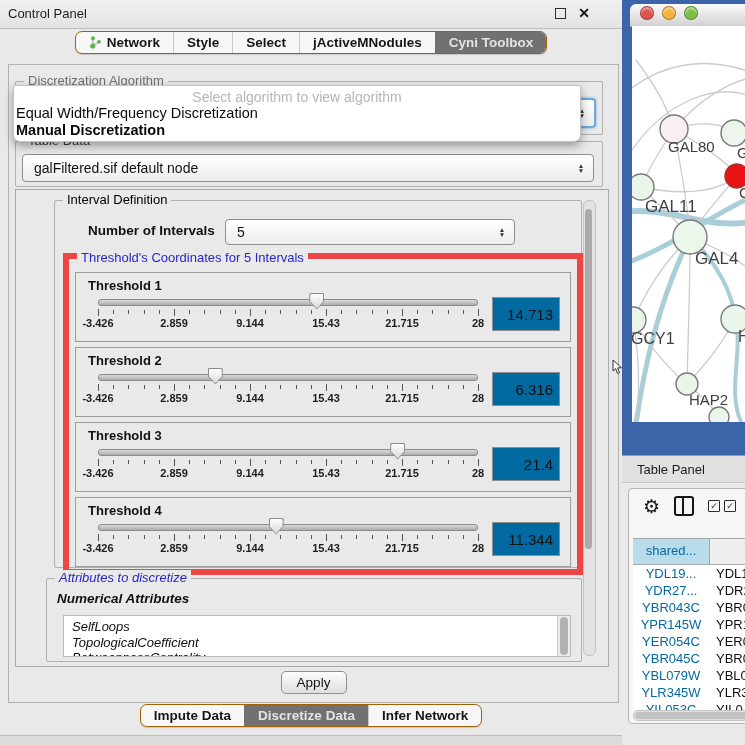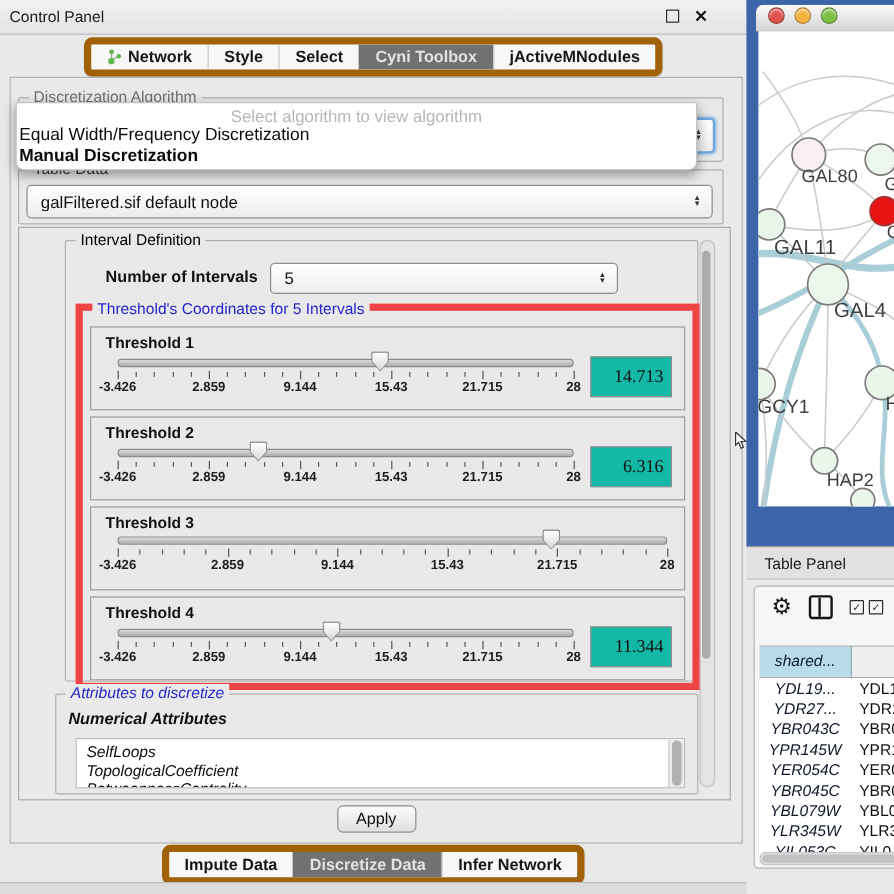--- a/index.html
+++ b/index.html
@@ -10,21 +10,21 @@
   .cp-title{position:absolute;left:0;top:0;width:100%;height:28px;
     background:linear-gradient(#f1f1f1,#e3e3e3);border-bottom:1px solid #bdbdbd;
     font-size:13px;color:#1c1c1c;line-height:27px;}
   .cp-title .txt{padding-left:8px;}
   .winbtns{position:absolute;right:32px;top:7px;display:flex;gap:12px;align-items:center;}
   .float-ic{width:9px;height:9px;border:1.5px solid #2e2e2e;display:inline-block;}
   .close-ic{font-size:14px;font-weight:bold;color:#111;line-height:12px;}
   .tabbar{position:absolute;left:0;width:622px;display:flex;justify-content:center;}
   #top-tabs{top:31px;}
   #bottom-tabs-row{top:704px;}
-  .tabgroup{display:flex;border:6px solid #a16207;border-radius:7px;overflow:hidden;
+  .tabgroup{display:flex;border:1px solid #a16207;border-radius:7px;overflow:hidden;
     background:#f7f7f7;box-shadow:0 1px 1px rgba(0,0,0,.15);}
   .tab{display:flex;align-items:center;gap:5px;padding:3px 13px;font-size:13.5px;
     font-weight:bold;color:#161616;border-left:1px solid #c9c9c9;white-space:nowrap;}
   .tab:first-child{border-left:none;}
   .tab.active{background:#717171;color:#e3e3e3;border-left-color:#717171;}
   .cp-content{position:absolute;left:8px;top:64px;width:609px;height:637px;
     border:1px solid #b2b2b2;background:#e9e9e9;}
   .group{position:absolute;border:1px solid #b0b0b0;border-radius:2px;}
   .gtitle{position:absolute;top:-9px;left:8px;background:#e9e9e9;padding:0 4px;
     font-size:13px;color:#3c3c3c;white-space:nowrap;}
@@ -68,21 +68,21 @@
     background:#8d8d8d;clip-path:polygon(8% 0,92% 0,100% 10%,100% 52%,50% 100%,0 52%,0 10%);}
   .thumb::after{content:"";position:absolute;inset:1px;background:linear-gradient(#fefefe,#d8d8d8);
     clip-path:polygon(8% 0,92% 0,100% 10%,100% 52%,50% 100%,0 52%,0 10%);}
   .ticks{position:relative;height:8px;margin-top:3px;}
   .tick{position:absolute;top:1px;width:1px;height:4px;background:#555;}
   .tick.major{height:7px;top:0;}
   .tlabels{position:relative;height:13px;}
   .tlabels span{position:absolute;transform:translateX(-50%);font-size:11px;
     font-weight:bold;color:#1d1d1d;white-space:nowrap;}
   .th-value{width:58px;height:30px;margin-right:10px;border:1px solid #8e8e8e;
-    background:#14b8a6;font-family:Liberation Serif, serif;font-size:15px;
+    background:#0369a1;font-family:Liberation Sans, sans-serif;font-size:15px;
     text-align:right;padding-right:6px;color:#111;}
   
   #attr-group{left:30px;top:388px;width:534px;height:82px;font-style:italic;}
   .attr-subtitle{position:absolute;left:10px;top:12px;font-size:13.5px;font-weight:bold;color:#111;}
   #attr-list{position:absolute;left:16px;top:36px;right:10px;height:42px;background:#fff;
     border:1px solid #bbb;overflow:hidden;padding:3px 0 0 8px;box-sizing:border-box;}
   .attr-item{font-size:13px;line-height:15.5px;color:#0d0d0d;}
   #attr-scroll{position:absolute;right:0;top:0;bottom:0;width:12px;background:#ececec;
     border-left:1px solid #ccc;}
   #attr-scroll .thumbbar{position:absolute;left:1.5px;top:1px;bottom:1px;width:8px;
@@ -112,22 +112,22 @@
   .gear{font-size:19px;color:#161616;line-height:19px;}
   .colsplit{width:16px;height:16px;border:2px solid #161616;border-radius:3px;position:relative;}
   .colsplit::after{content:"";position:absolute;left:6px;top:0;bottom:0;width:2px;background:#161616;}
   .cbgroup{display:flex;gap:4px;}
   .cb{width:10px;height:10px;border:1.5px solid #2b2b2b;font-size:9px;line-height:10px;
     text-align:center;color:#2b2b2b;border-radius:1px;}
   #tp-table{position:absolute;left:4px;top:49px;right:-30px;}
   .thead{display:flex;height:25px;border-top:1px solid #a9a9a9;border-bottom:1px solid #a9a9a9;}
   .thead .c1{background:#b9dcea;border-right:1px solid #89aebc;}
   .thead .c2{background:#efefef;}
-  .c1{width:76px;text-align:center;font-size:13px;line-height:24px;color:#0f172a;
-    overflow:hidden;white-space:nowrap;flex-shrink:0;font-style:italic;}
+  .c1{width:76px;text-align:center;font-size:13px;line-height:24px;color:#0369a1;
+    overflow:hidden;white-space:nowrap;flex-shrink:0;}
   .c2{flex:1;text-align:left;padding-left:7px;font-size:13px;line-height:24px;
     color:#101010;overflow:hidden;white-space:nowrap;}
   #table-rows{height:145px;overflow:hidden;background:#fff;}
   .trow{display:flex;height:17px;}
   .trow .c1,.trow .c2{line-height:17px;font-size:13px;}
   #hscroll{position:absolute;left:4px;right:4px;top:221px;height:9px;background:#e0e0e0;
     border:1px solid #c6c6c6;border-radius:5px;}
   #hscroll .thumbbar{position:absolute;left:1px;top:1px;bottom:1px;width:96%;
     background:#c2c2c2;border-radius:4px;}
   #cursor{position:absolute;left:612px;top:360px;z-index:40;}
@@ -157,25 +157,25 @@
               <circle cx="10" cy="6.8" r="1.9" fill="#5cb648"></circle>
             </svg>
             <span>Network</span>
           </div>
           <div class="tab">
             <span>Style</span>
           </div>
           <div class="tab">
             <span>Select</span>
           </div>
+          <div class="tab">
+            <span>jActiveMNodules</span>
+          </div>
           <div class="tab active">
             <span>Cyni Toolbox</span>
-          </div>
-          <div class="tab">
-            <span>jActiveMNodules</span>
           </div>
         </div>
     </div>
 
     <div class="cp-content">
 
       <div class="group" id="algo-group" style="left:6px;top:16px;width:586px;height:52px;">
         <span class="gtitle" style="color:#6e6e6e;">Discretization Algorithm</span>
         <div class="combo focusring" style="left:6px;top:16px;right:6px;">
           <span class="val"></span>
@@ -343,20 +343,21 @@
                       </div>
         <div class="tlabels">
                         <span style="left: 0%;">-3.426</span>
                         <span style="left: 20%;">2.859</span>
                         <span style="left: 40%;">9.144</span>
                         <span style="left: 60%;">15.43</span>
                         <span style="left: 80%;">21.715</span>
                         <span style="left: 100%;">28</span>
                       </div>
       </div>
+      <input class="th-value" readonly="" value="21.4" style="">
     </div>
   </div>
 
   <div class="th-panel">
     <div class="th-label">Threshold 4</div>
     <div class="th-row">
       <div class="th-slider">
         <div class="track"></div>
         <div class="thumb" style="left: 46.9993%;"></div>
         <div class="ticks">

